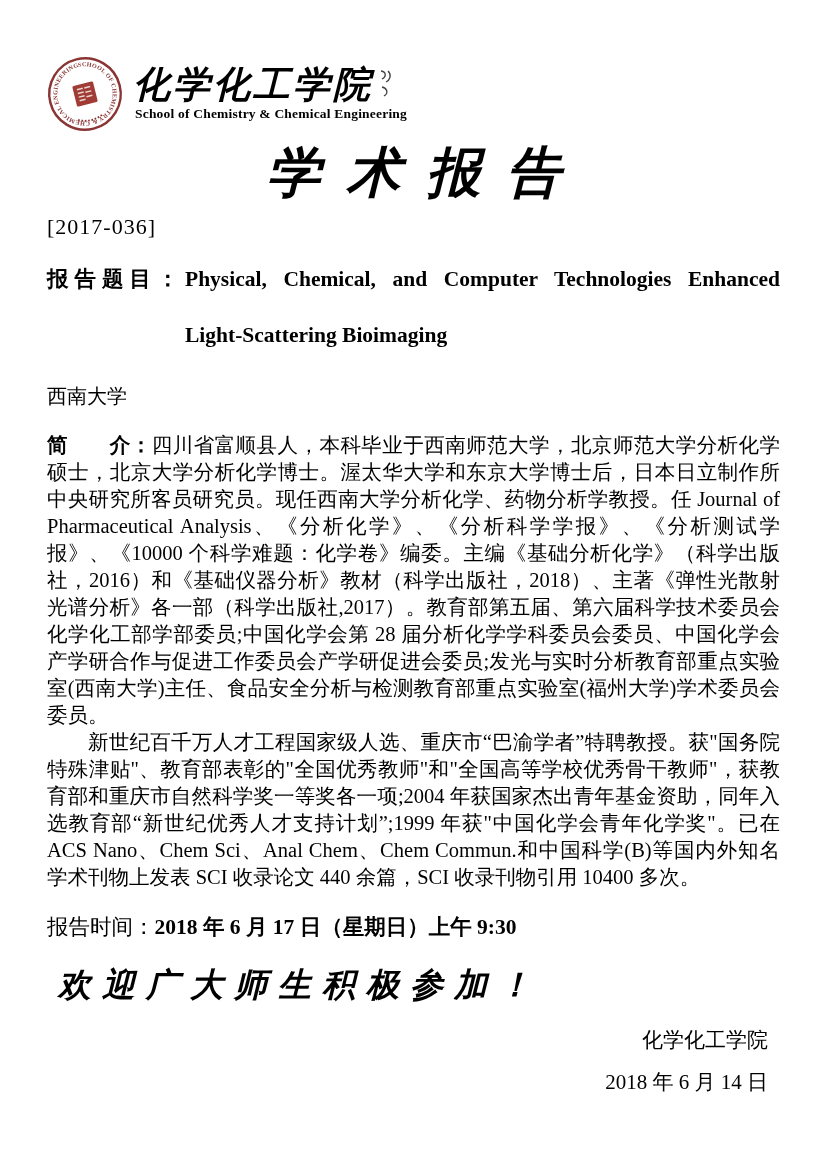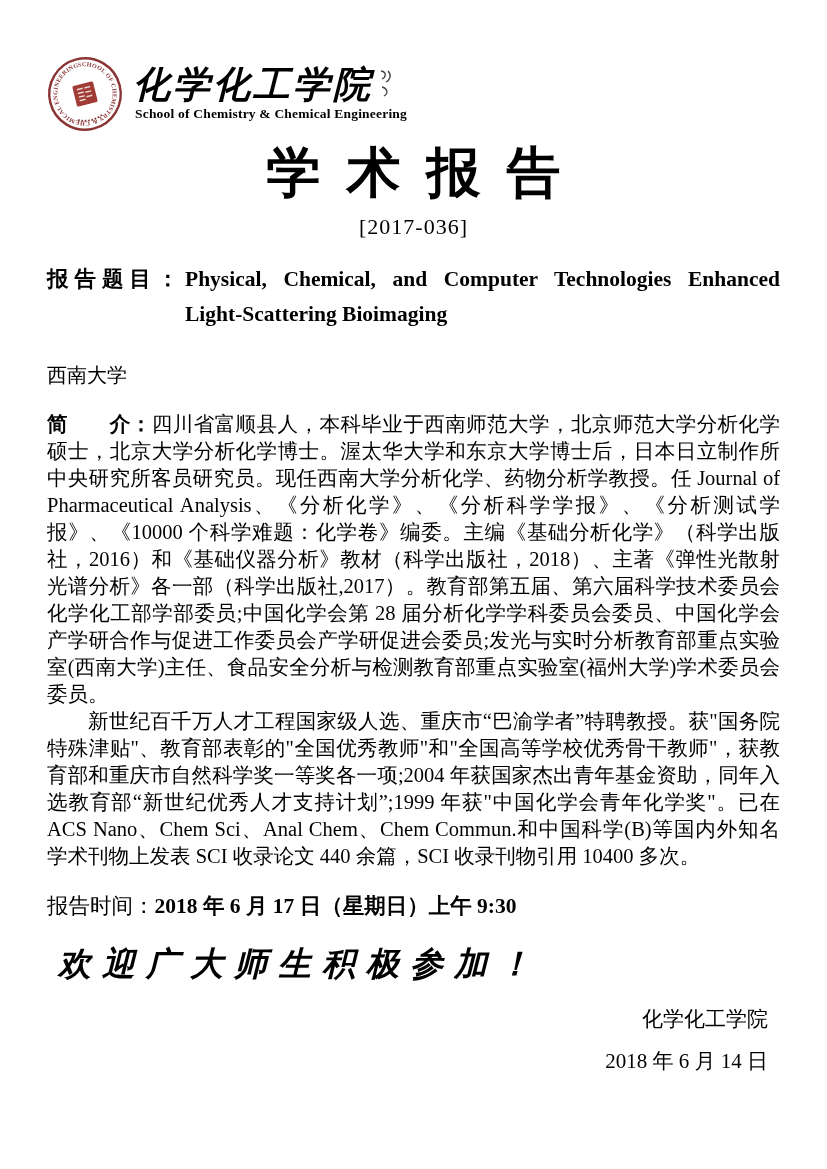--- a/index.html
+++ b/index.html
@@ -15,31 +15,31 @@
   
   .logo-row { display: flex; align-items: center; margin-top: 56px; gap: 10px; }
   .seal { width: 76px; height: 76px; flex: none; transform: rotate(-14deg); }
   .org-block { display: flex; flex-direction: column; }
   .org-cn-row { display: flex; align-items: flex-start; }
   .org-cn { font-size: 37px; font-weight: bold; font-style: italic; letter-spacing: 3px; line-height: 1.05; }
   .sig { margin-left: 5px; margin-top: 2px; }
   .org-en { font-size: 13.5px; font-weight: bold; margin-top: 2px; margin-left: 2px; letter-spacing: 0.2px; }
 
   
-  .main-title { text-align: center; font-size: 54px; font-weight: bold; 
+  .main-title { text-align: center; font-size: 54px; font-weight: bold; font-style: italic;
     letter-spacing: 26px; text-indent: 26px; margin-top: 10px; line-height: 1.15; }
-  .issue { text-align: center; font-size: 22px; margin-top: 10px; letter-spacing: 1px; }
+  .issue { text-align: left; font-size: 22px; margin-top: 10px; letter-spacing: 1px; }
 
   
   .field-row { display: flex; margin-top: 24px; }
   .field-label { flex: none; width: 138px; font-family: "Liberation Sans", "DejaVu Sans", sans-serif;
     font-weight: bold; font-size: 21.5px; white-space: nowrap; line-height: 1.45; }
   .field-body { flex: 1; min-width: 0; }
   .topic-line1 { font-weight: bold; font-size: 21.5px; text-align: justify; text-align-last: justify; line-height: 1.45; }
-  .topic-line2 { font-weight: bold; font-size: 21.5px; margin-top: 4px; line-height: 1.45; }
+  .topic-line2 { font-weight: bold; font-size: 21.5px; margin-top: 25px; line-height: 1.45; }
   .speaker-row { margin-top: 16px; }
   .speaker-name { font-size: 21.5px; line-height: 1.45; }
   .speaker-affil { font-size: 20px; margin-top: 15px; line-height: 1.45; }
 
   
   .bio { margin-top: 20px; font-size: 20.5px; line-height: 27px; text-align: justify; }
   .bio p { margin: 0; }
   .bio-label { font-family: "Liberation Sans", "DejaVu Sans", sans-serif; font-weight: bold; }
   .bio-p2 { text-indent: 2em; }
 

